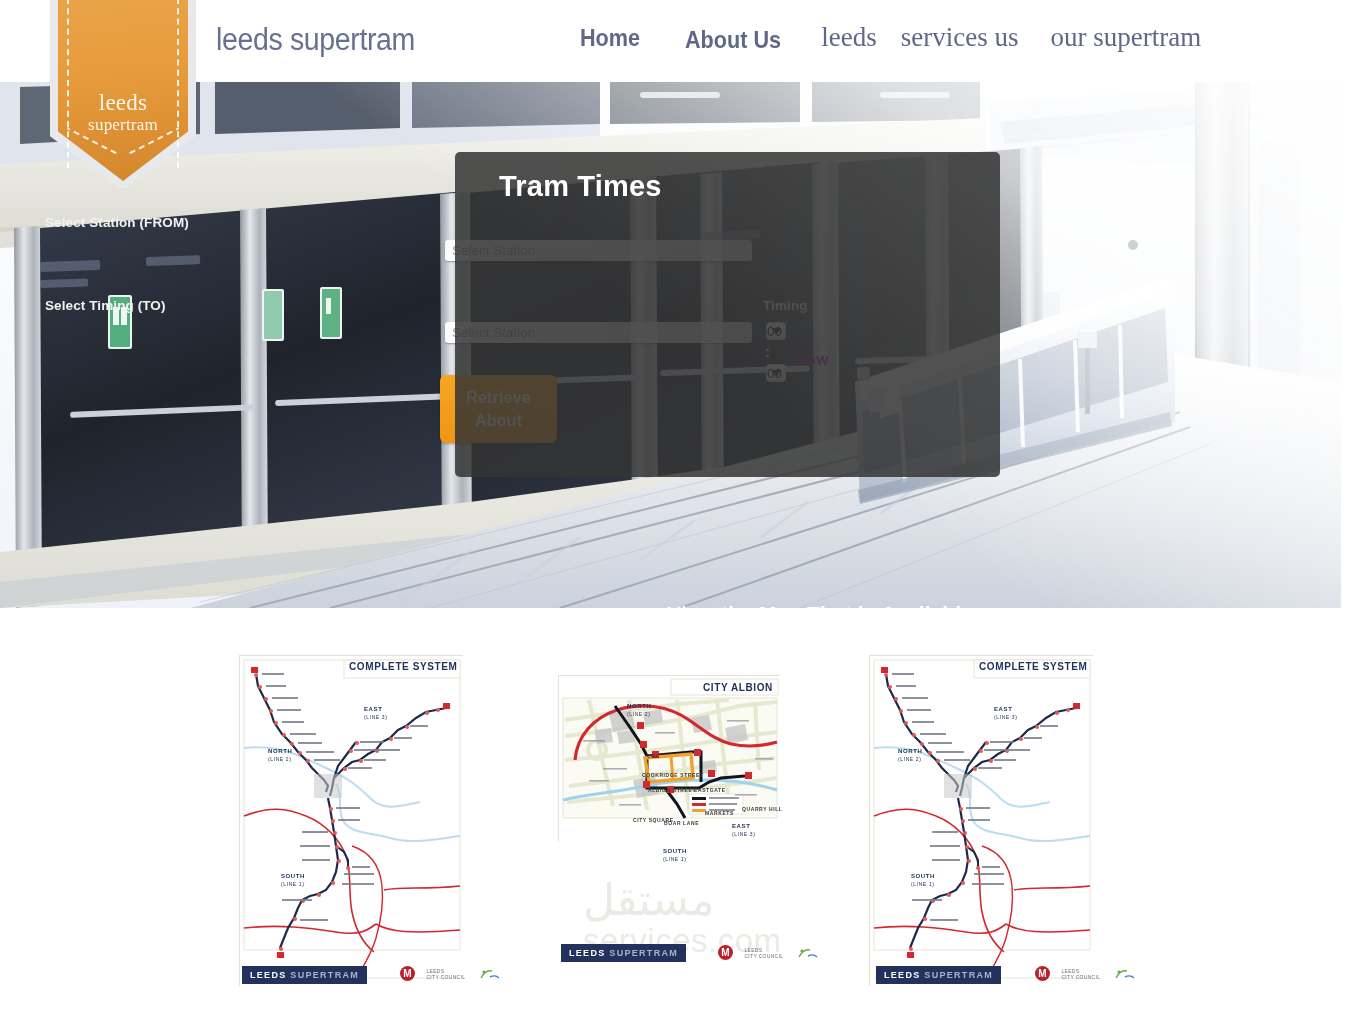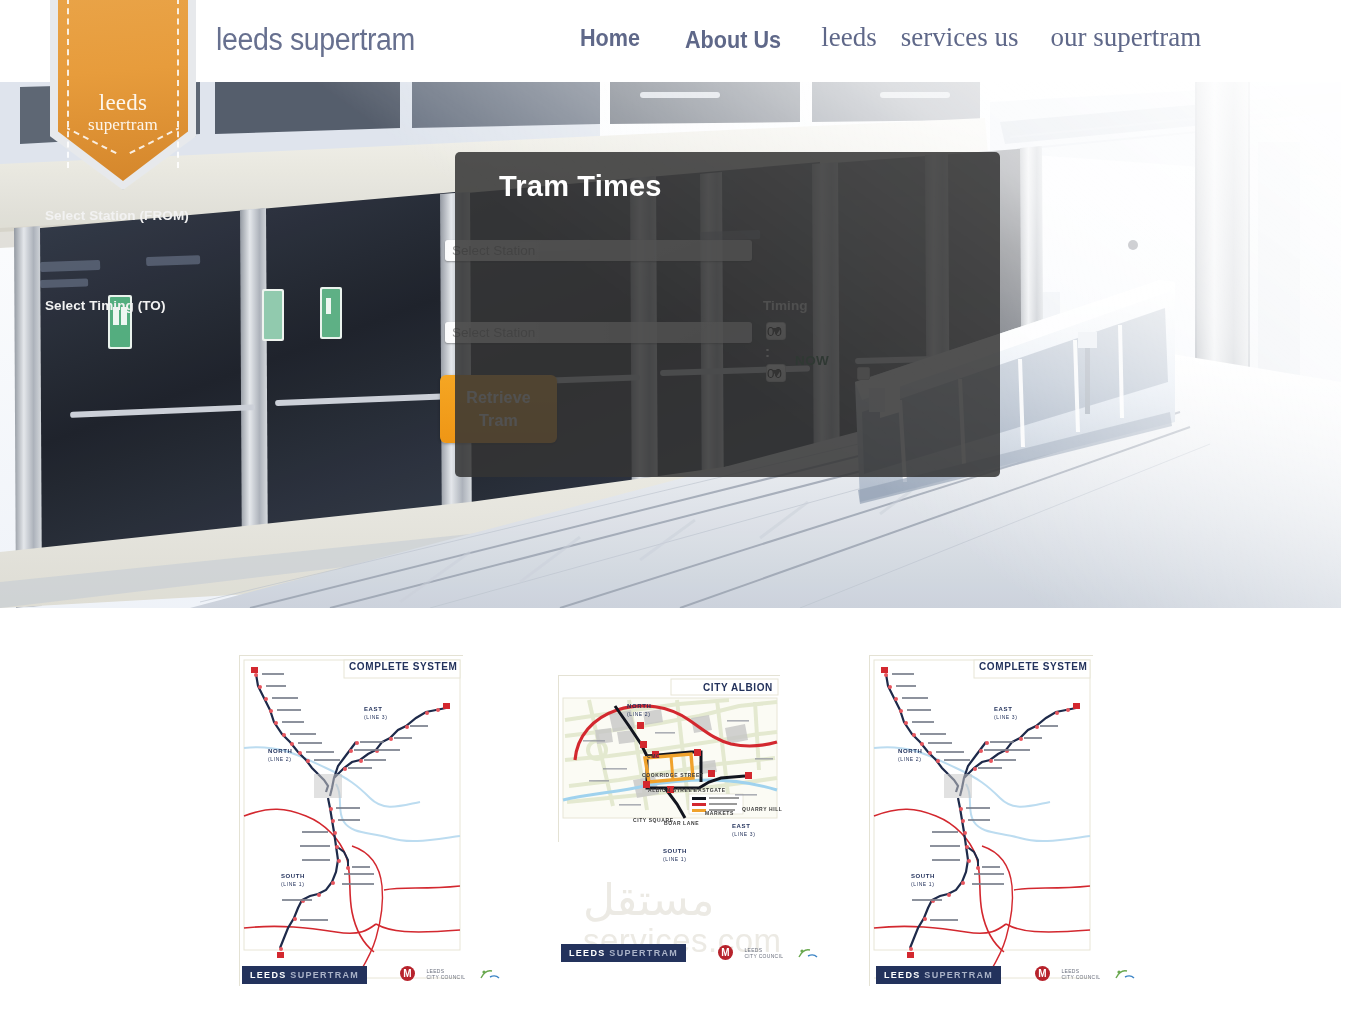--- a/index.html
+++ b/index.html
@@ -119,21 +119,21 @@
   .panel-title {
     position:absolute; left:44px; top:18px;
     font-family:"Liberation Sans Narrow","Liberation Sans", sans-serif;
     font-size:29px; font-weight:bold; color:#ffffff; letter-spacing:0.2px;
   }
   .fld-label {
     position:absolute; color:#f2f2f2; font-size:13.5px; font-weight:bold;
     font-family:"Liberation Sans Narrow","Liberation Sans", sans-serif;
     letter-spacing:0.1px;
   }
-  .lbl-from { left:45px; top:208px; }
+  .lbl-from { left:45px; top:215px; }
   .lbl-to   { left:45px; top:298px; }
   .lbl-timing { left:763px; top:298px; color:#efefef; }
   .station-input {
     position:absolute; left:445px; width:307px; height:21px;
     background: linear-gradient(to right, rgba(255,255,255,0.93), rgba(255,255,255,0.80));
     border:none; border-radius:3px;
     font-size:13.5px; color:#9b9b9b; padding-left:7px;
     font-family:"Liberation Sans", sans-serif;
     box-shadow: 0 1px 2px rgba(0,0,0,0.35);
   }
@@ -160,21 +160,21 @@
   }
   .arr-hour { top:328px; }
   .arr-min  { top:370px; }
   .colon-sep {
     position:absolute; left:765px; top:344px;
     color:#ffffff; font-size:15px; font-weight:bold; line-height:1;
     font-family:"Liberation Sans", sans-serif;
   }
   .now-label {
     position:absolute; left:795px; top:353px;
-    color:#14532d; font-size:13.5px; font-weight:bold;
+    color:#a21caf; font-size:13.5px; font-weight:bold;
     font-family:"Liberation Sans Narrow","Liberation Sans", sans-serif;
     letter-spacing:0.4px;
   }
   .now-checkbox {
     position:absolute; left:857px; top:367px; width:13px; height:13px;
     background:#d6d6d6; border:1px solid #b6b6b6; border-radius:2px;
     cursor:pointer; appearance:none; -webkit-appearance:none;
   }
   .retrieve-btn {
     position:absolute; left:440px; top:375px; width:117px; height:68px;
@@ -464,23 +464,26 @@
   <div class="colon-sep">:</div>
 
   <select class="time-select sel-min"><option value="00">00</option><option value="05">05</option><option value="10">10</option><option value="15">15</option><option value="20">20</option><option value="25">25</option><option value="30">30</option><option value="35">35</option><option value="40">40</option><option value="45">45</option><option value="50">50</option><option value="55">55</option></select>
   <span class="sel-arrow arr-min"></span>
 
   <div class="now-label">NOW</div>
   <input class="now-checkbox" type="checkbox" style="">
 
   <button class="retrieve-btn">
     <span>Retrieve</span><br>
-    <span>Tram</span>
+    <span>About</span>
   </button>
 
+  <div class="panel" style="background:transparent; pointer-events:none;">
+    <div class="view-map" style="pointer-events:auto;">View the Map That is Available</div>
+  </div>
 
   <div class="header">
     <div class="brand-title">leeds supertram</div>
     <nav class="nav">
       <span class="nav-item sans n0">Home</span><span class="nav-item sans n1">About Us</span><span class="nav-item serif n2">leeds</span><span class="nav-item serif n3">services us</span><span class="nav-item serif n4">our supertram</span>
     </nav>
   </div>
 
   <div class="ribbon-wrap">
     <div class="ribbon-outer"></div>

